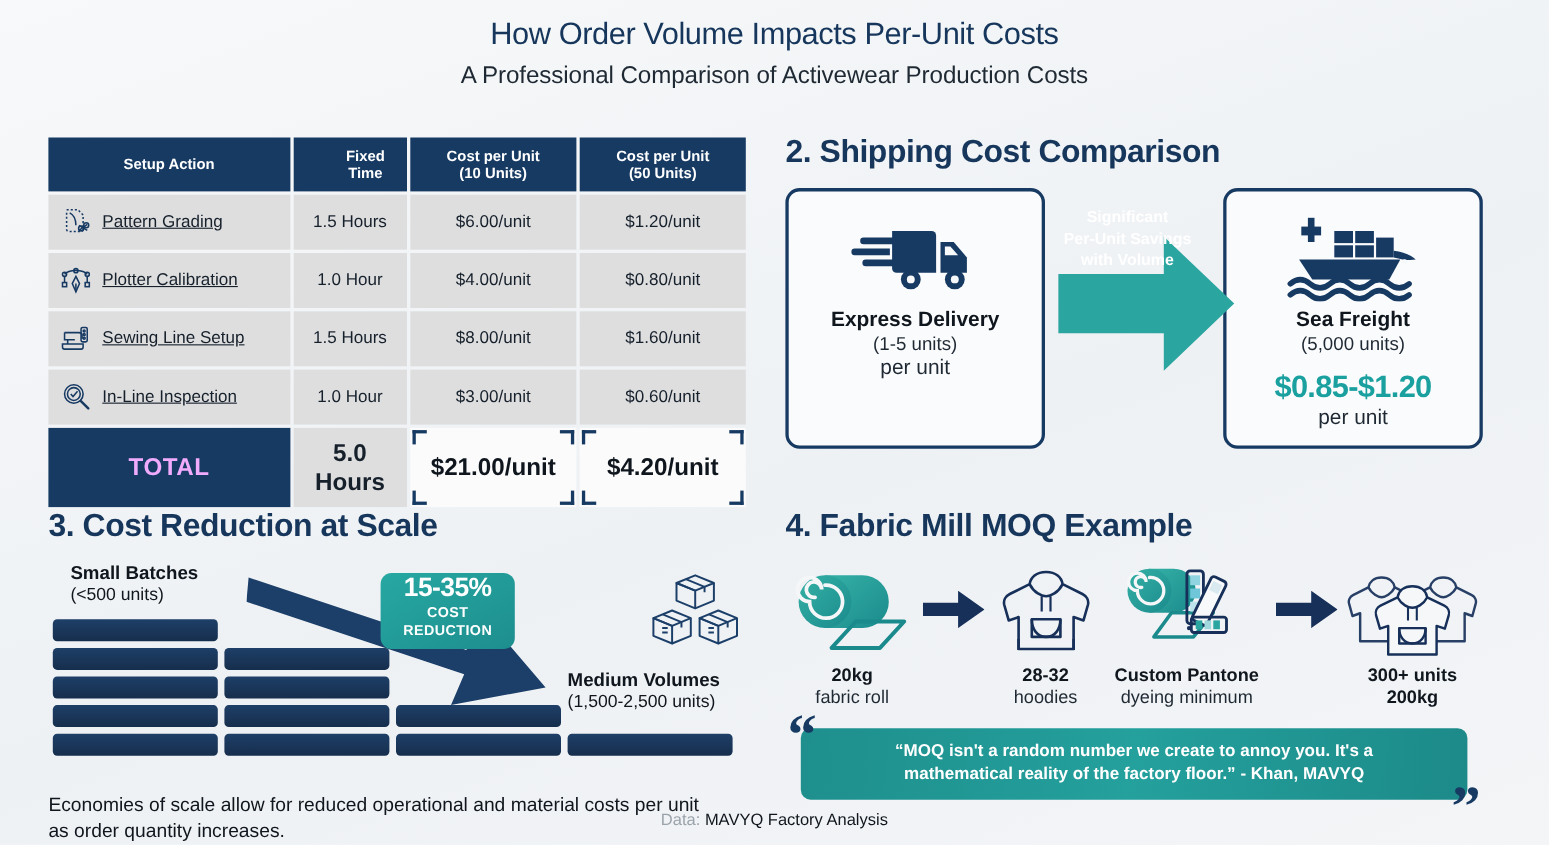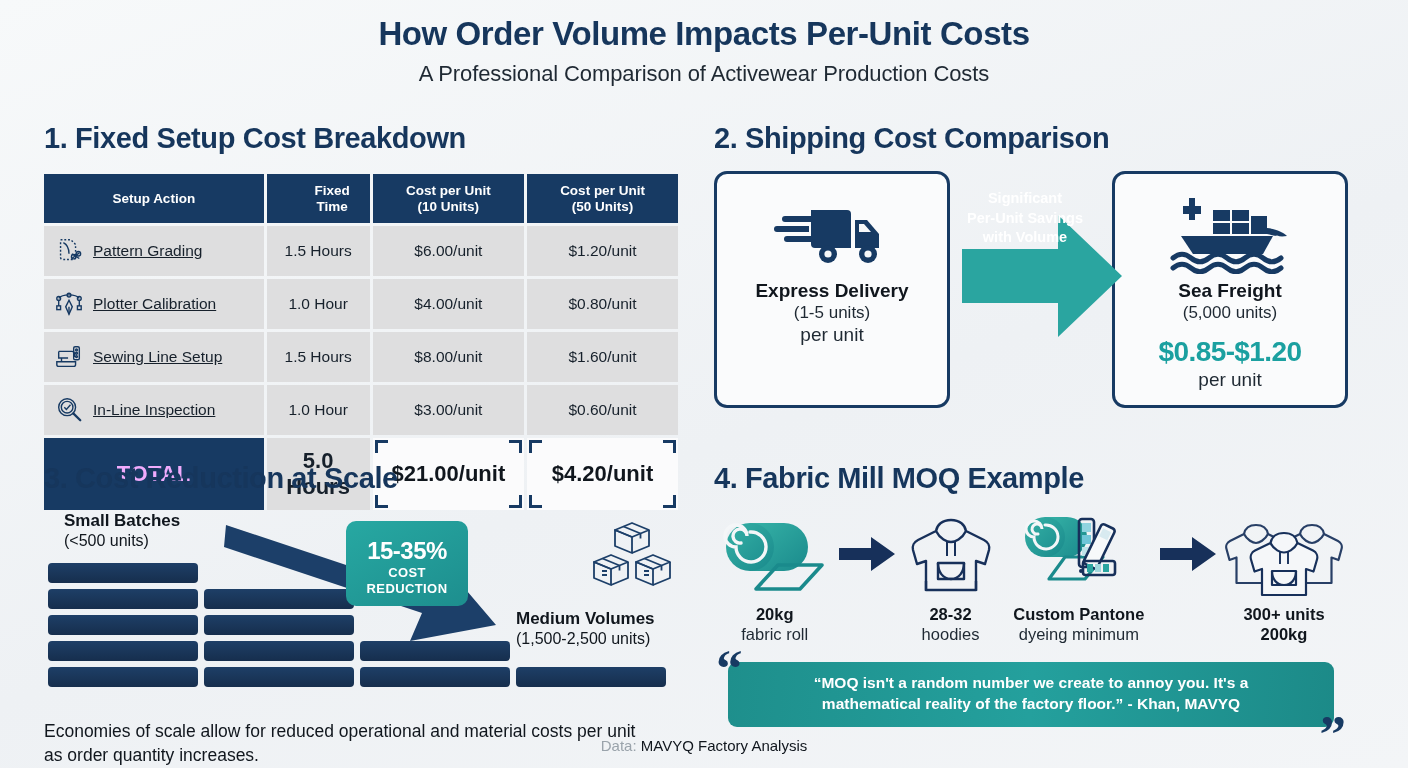--- a/index.html
+++ b/index.html
@@ -11,21 +11,21 @@
   }
   #page {
     position: relative;
     width: 1408px; height: 768px;
     background: linear-gradient(160deg,#f7f9fa 0%,#eef1f4 55%,#f3f5f7 100%);
   }
 
   
   .hdr { text-align: center; padding-top: 16px; }
   .hdr h1 {
-    font-size: 33px; font-weight: bold; letter-spacing: -.4px;
+    font-size: 28px; font-weight: normal; letter-spacing: -.4px;
     color: #16365c; line-height: 1.08;
   }
   .hdr h2 {
     font-size: 22px; font-weight: normal; color: #1f2933;
     margin-top: 9px; letter-spacing: -.1px;
   }
 
   
   .grid {
     position: absolute; top: 118px; left: 0;
@@ -94,21 +94,21 @@
   .cr { position: relative; width: 640px; height: 180px; }
   .cr-lab1 { position: absolute; left: 20px; top: 0px; font-size: 17px; font-weight: bold; color: #10161d; }
   .cr-lab1 .sm { display: block; font-size: 16px; font-weight: normal; margin-top: 1px; }
   .cr-lab2 { position: absolute; left: 472px; top: 98px; width: 180px; font-size: 17px; font-weight: bold; color: #10161d; text-align: left;}
   .cr-lab2 .sm { display: block; font-size: 16px; font-weight: normal; margin-top: 1px; }
   .bars { position: absolute; left: 0; top: 52px; width: 640px; height: 128px; }
   .bar { position: absolute; height: 20px; border-radius: 4px; background: linear-gradient(180deg,#1e3f67 0%,#162e4d 100%); }
   .badge {
     position: absolute; left: 302px; top: 10px; width: 122px;
     background: linear-gradient(150deg,#27a8a2 0%,#1d8e8e 100%);
-    border-radius: 10px; padding: 16px 4px 9px; text-align: center; color: #fff; z-index: 3;
+    border-radius: 10px; padding: 0 4px 9px; text-align: center; color: #fff; z-index: 3;
   }
   .badge .b1 { font-size: 24px; font-weight: bold; letter-spacing: -.5px; }
   .badge .b2 { font-size: 13px; font-weight: bold; letter-spacing: .4px; line-height: 1.22; }
   .cr-arrow { position: absolute; left: 180px; top: 6px; z-index: 1; }
   .boxes-ic { position: absolute; left: 545px; top: 8px; }
   .cr-desc { position: absolute; top: 208px; left: 0; width: 614px; font-size: 17.5px; color: #10161d; line-height: 1.38; }
 
   
   .moq { display: flex; align-items: flex-start; width: 634px; gap: 0; }
   .moq-step { text-align: center; }
@@ -139,21 +139,20 @@
 <div id="page">
 
   <div class="hdr">
     <h1>How Order Volume Impacts Per-Unit Costs</h1>
     <h2>A Professional Comparison of Activewear Production Costs</h2>
   </div>
 
   <div class="grid">
 
     <div class="panel">
-      <div class="sec-title">1. Fixed Setup Cost Breakdown</div>
       <table>
         <thead>
           <tr>
             <th class="c1"><span>Setup Action</span></th>
             <th class="c2"><span>Fixed Time</span></th>
             <th class="c3">
               <span>Cost per Unit</span><br>
               <span>(10 Units)</span>
             </th>
             <th class="c4">

